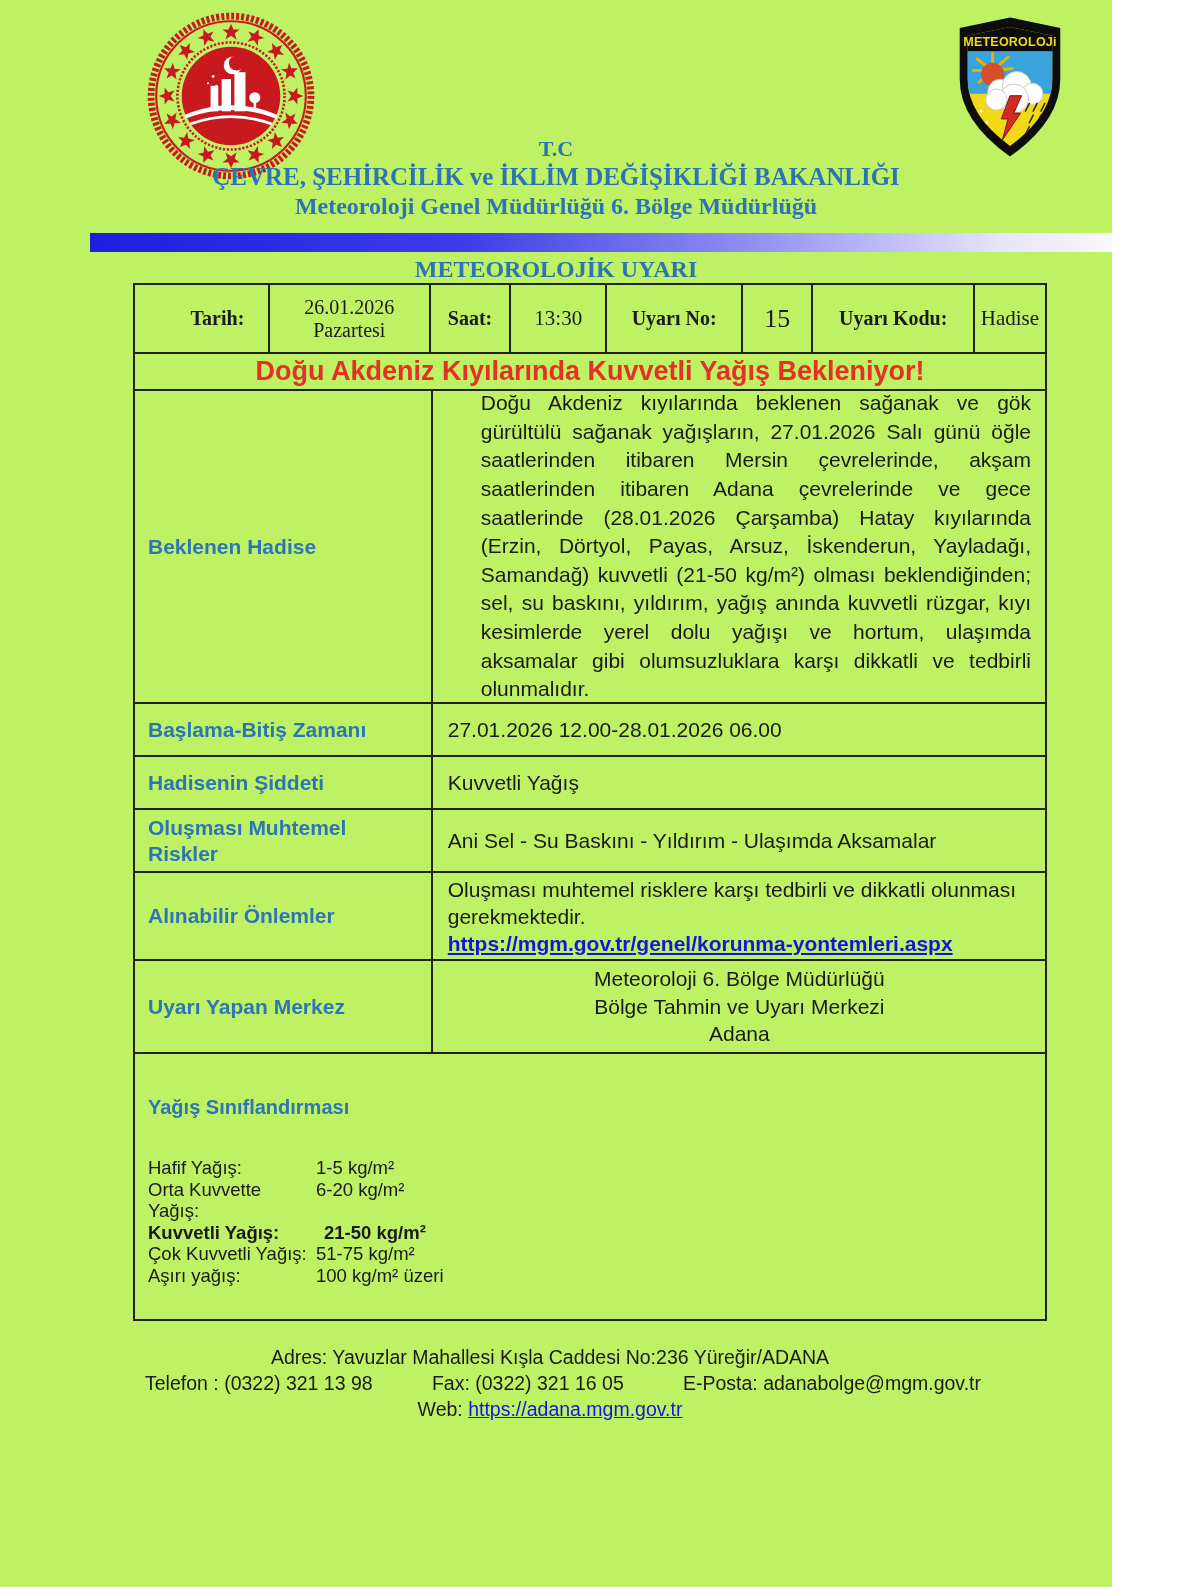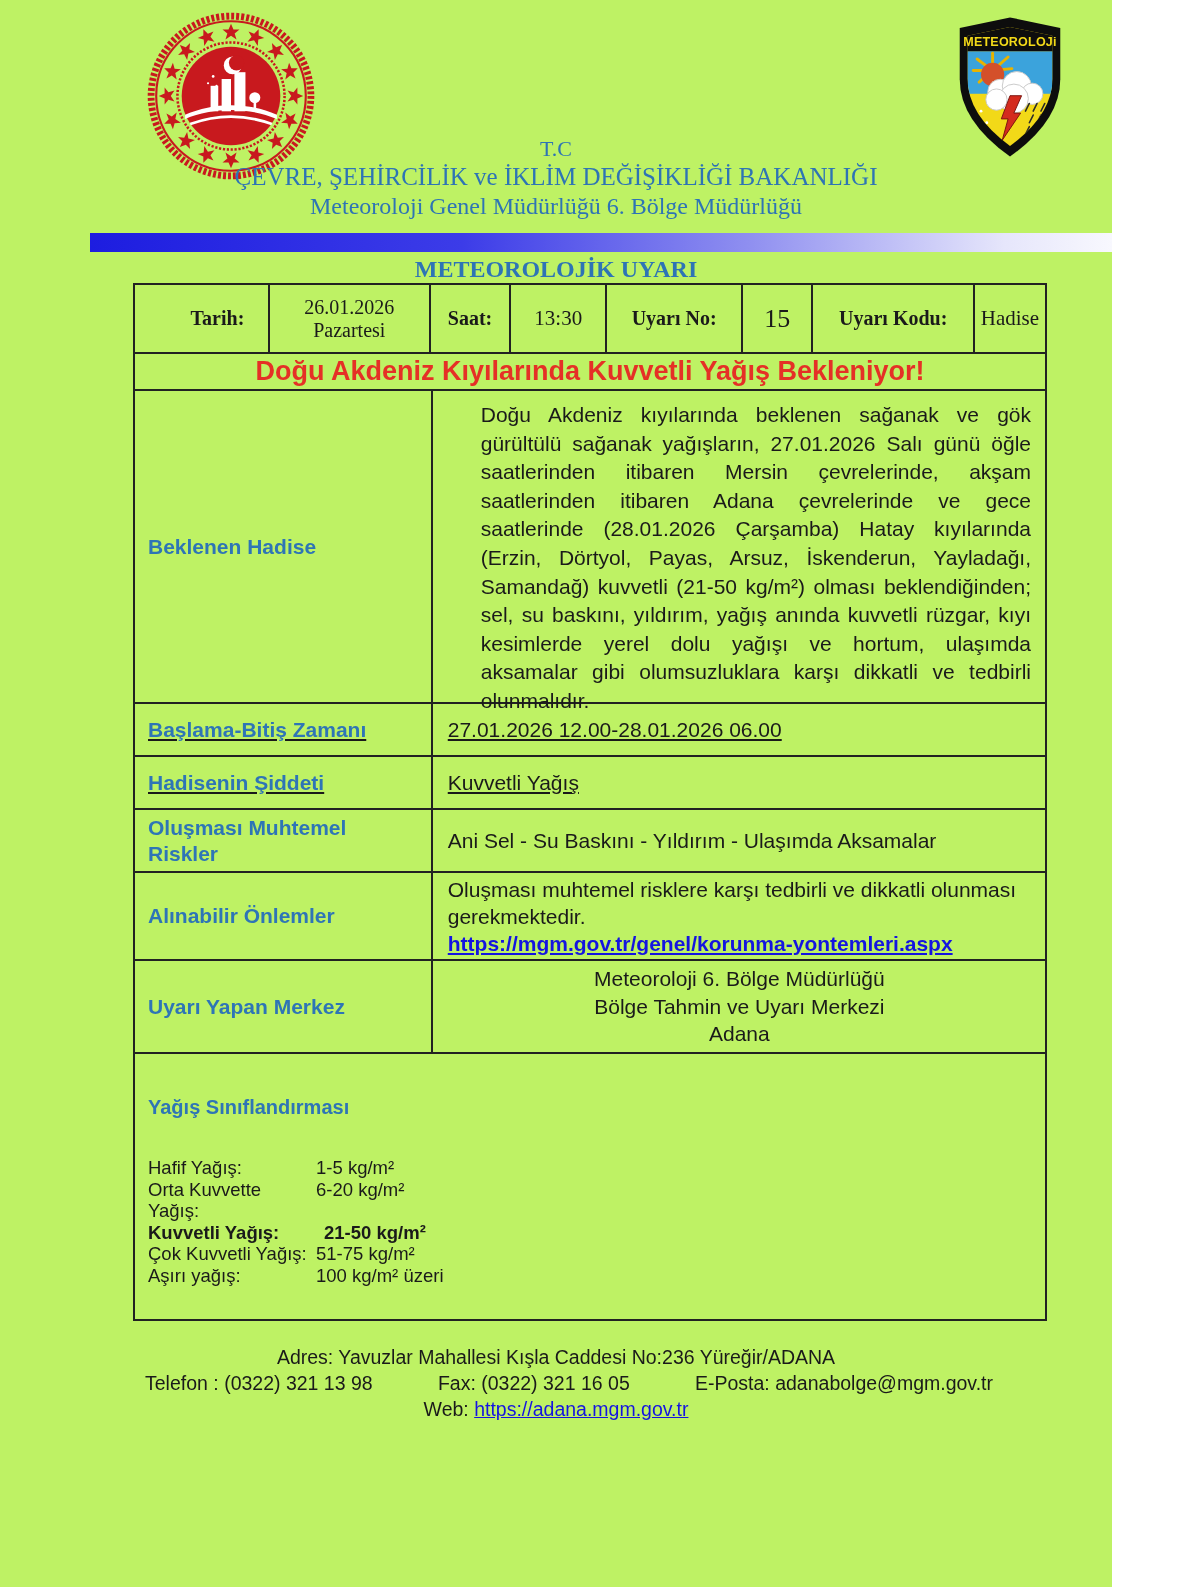--- a/index.html
+++ b/index.html
@@ -11,21 +11,21 @@
     color:#1a1a1a;
     overflow:hidden;
   }
   
   .seal{position:absolute;left:146px;top:10px;width:170px;height:172px;}
   .badge{position:absolute;left:952px;top:14px;width:116px;height:146px;}
   .head-text{
     position:absolute;left:0;right:0;top:136px;
     text-align:center;
     font-family:"Liberation Serif","DejaVu Serif",serif;
-    font-weight:normal;color:#2E74B5;
+    font-weight:bold;color:#2E74B5;
   }
   .head-tc{font-size:22px;line-height:26px;}
   .head-ministry{font-size:25px;line-height:30px;}
   .head-directorate{font-size:24px;line-height:28px;}
   .blue-bar{
     position:absolute;left:90px;top:233px;width:1063px;height:19px;
     background:linear-gradient(to right,#1d1de0 0%,#3c3ce8 35%,#8f8ff0 62%,#e6e6fb 86%,#ffffff 100%);
   }
   .doc-title{
     position:absolute;left:0;right:0;top:256px;text-align:center;
@@ -59,41 +59,41 @@
   
   .r-alert{height:37px;align-items:center;justify-content:center;}
   .alert-title{width:100%;text-align:center;font-weight:bold;font-size:27px;color:#E53026;}
   
   .lab-cell{width:32.5%;padding-left:13px;color:#2E75B6;font-weight:bold;}
   .lab-cell .lab{display:block;}
   .lab-nowrap .lab{white-space:nowrap;}
   .lab-wrap .lab{max-width:215px;line-height:26px;}
   .con-cell{width:67.5%;padding:10px 14px 10px 15px;}
   .r-event{height:313px;}
-  .r-event .con-cell{display:flex;align-items:flex-start;padding-left:48px;}
+  .r-event .con-cell{display:flex;align-items:center;padding-left:48px;}
   .r-event p{margin:0;text-align:justify;line-height:28.6px;}
-  .r-period,.r-severity{height:53px;text-decoration:underline;}
+  .r-period,.r-severity{height:53px;}
   .r-risks{height:63px;}
   .r-prec{height:88px;}
   .r-prec .con-cell{flex-direction:column;align-items:flex-start;justify-content:center;line-height:27px;}
   .link{color:#1414e0;text-decoration:underline;cursor:pointer;}
   .link-bold{font-weight:bold;}
   .r-center{height:93px;}
   .r-center .con-cell{flex-direction:column;justify-content:center;text-align:center;line-height:27.5px;}
   
   .r-class{height:267px;display:block;}
   .class-inner{padding:42px 0 0 13px;}
   .class-title{color:#2E75B6;font-weight:bold;font-size:20px;}
   .class-list{margin-top:38px;font-size:18.5px;line-height:21.5px;}
   .class-line{display:flex;}
   .class-line .cl-label{width:168px;flex:none;}
   .class-line.bold{font-weight:bold;}
   .class-line.bold .cl-value{padding-left:8px;}
   
-  .footer{position:absolute;left:0;right:0;top:1345px;font-size:19.5px;line-height:25px;}
+  .footer{position:absolute;left:0;right:12px;top:1345px;font-size:19.5px;line-height:25px;}
   .f-address{text-align:center;}
   .f-contacts{display:flex;justify-content:space-between;margin:1px 119px 0 145px;}
   .f-web{text-align:center;margin-top:1px;}
 </style>
 </head>
 <body>
 
 <div class="page">
 
   <svg class="seal" viewBox="-100 -100 200 200" aria-hidden="true">

